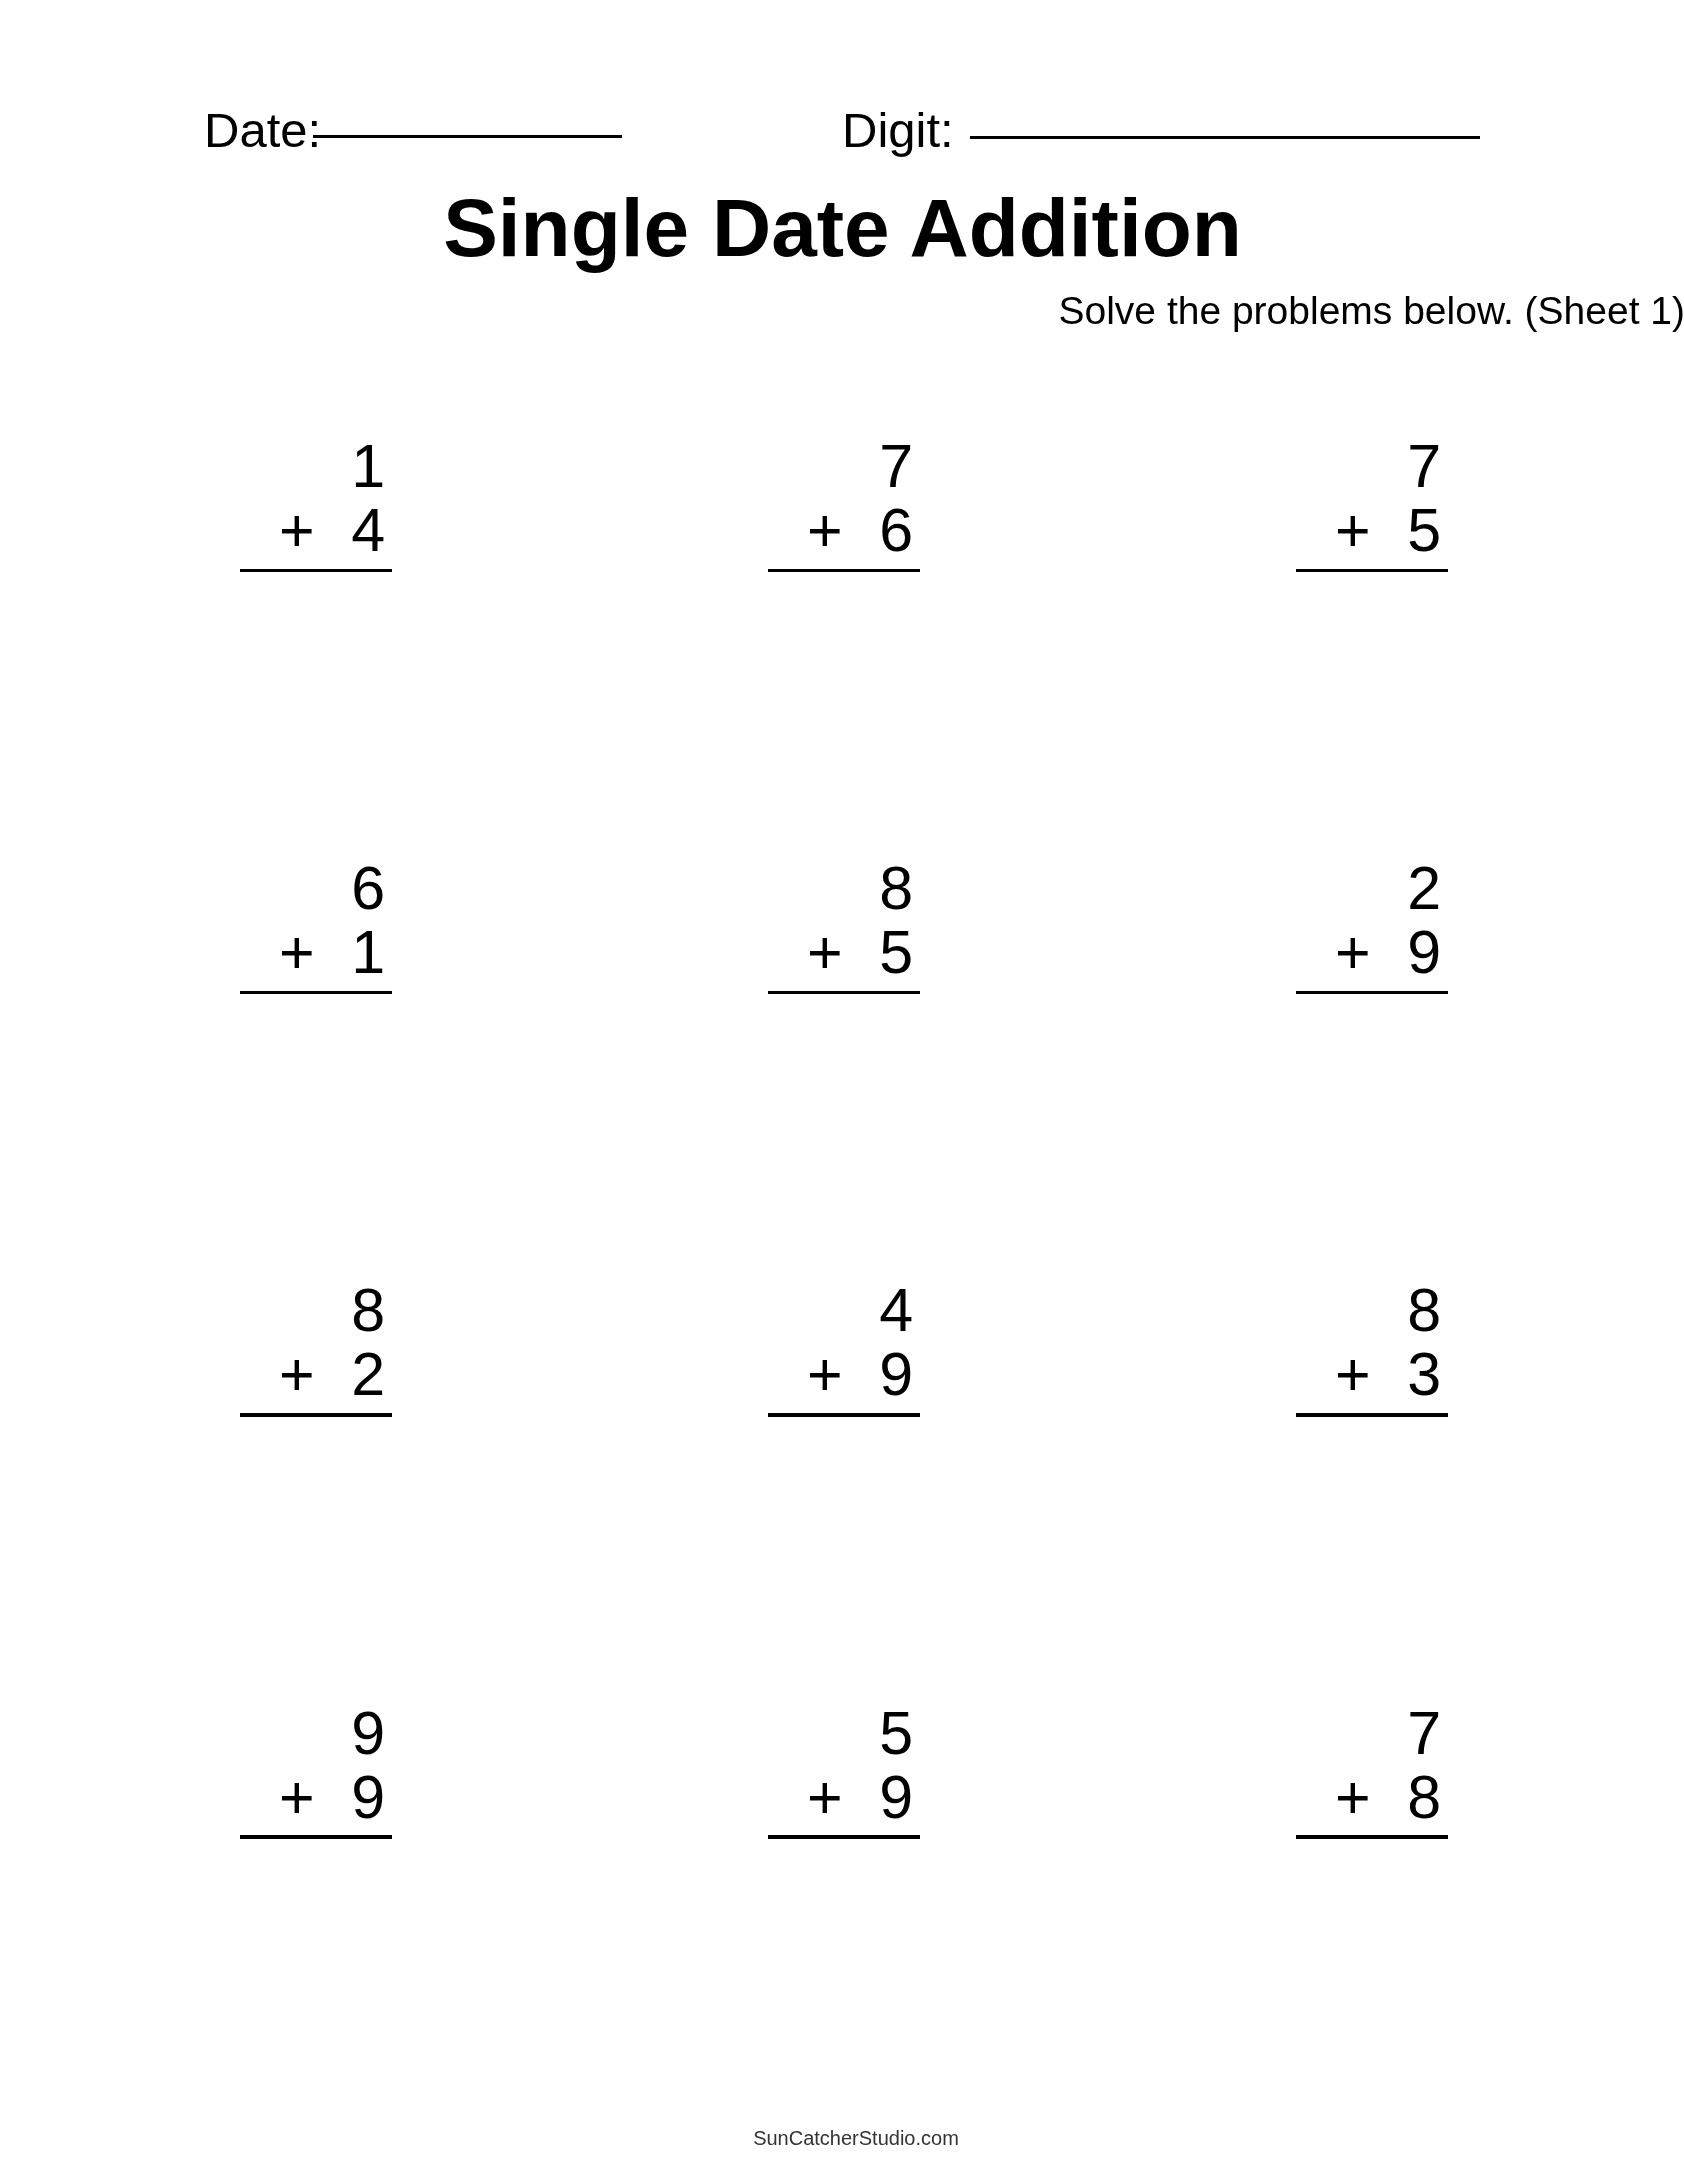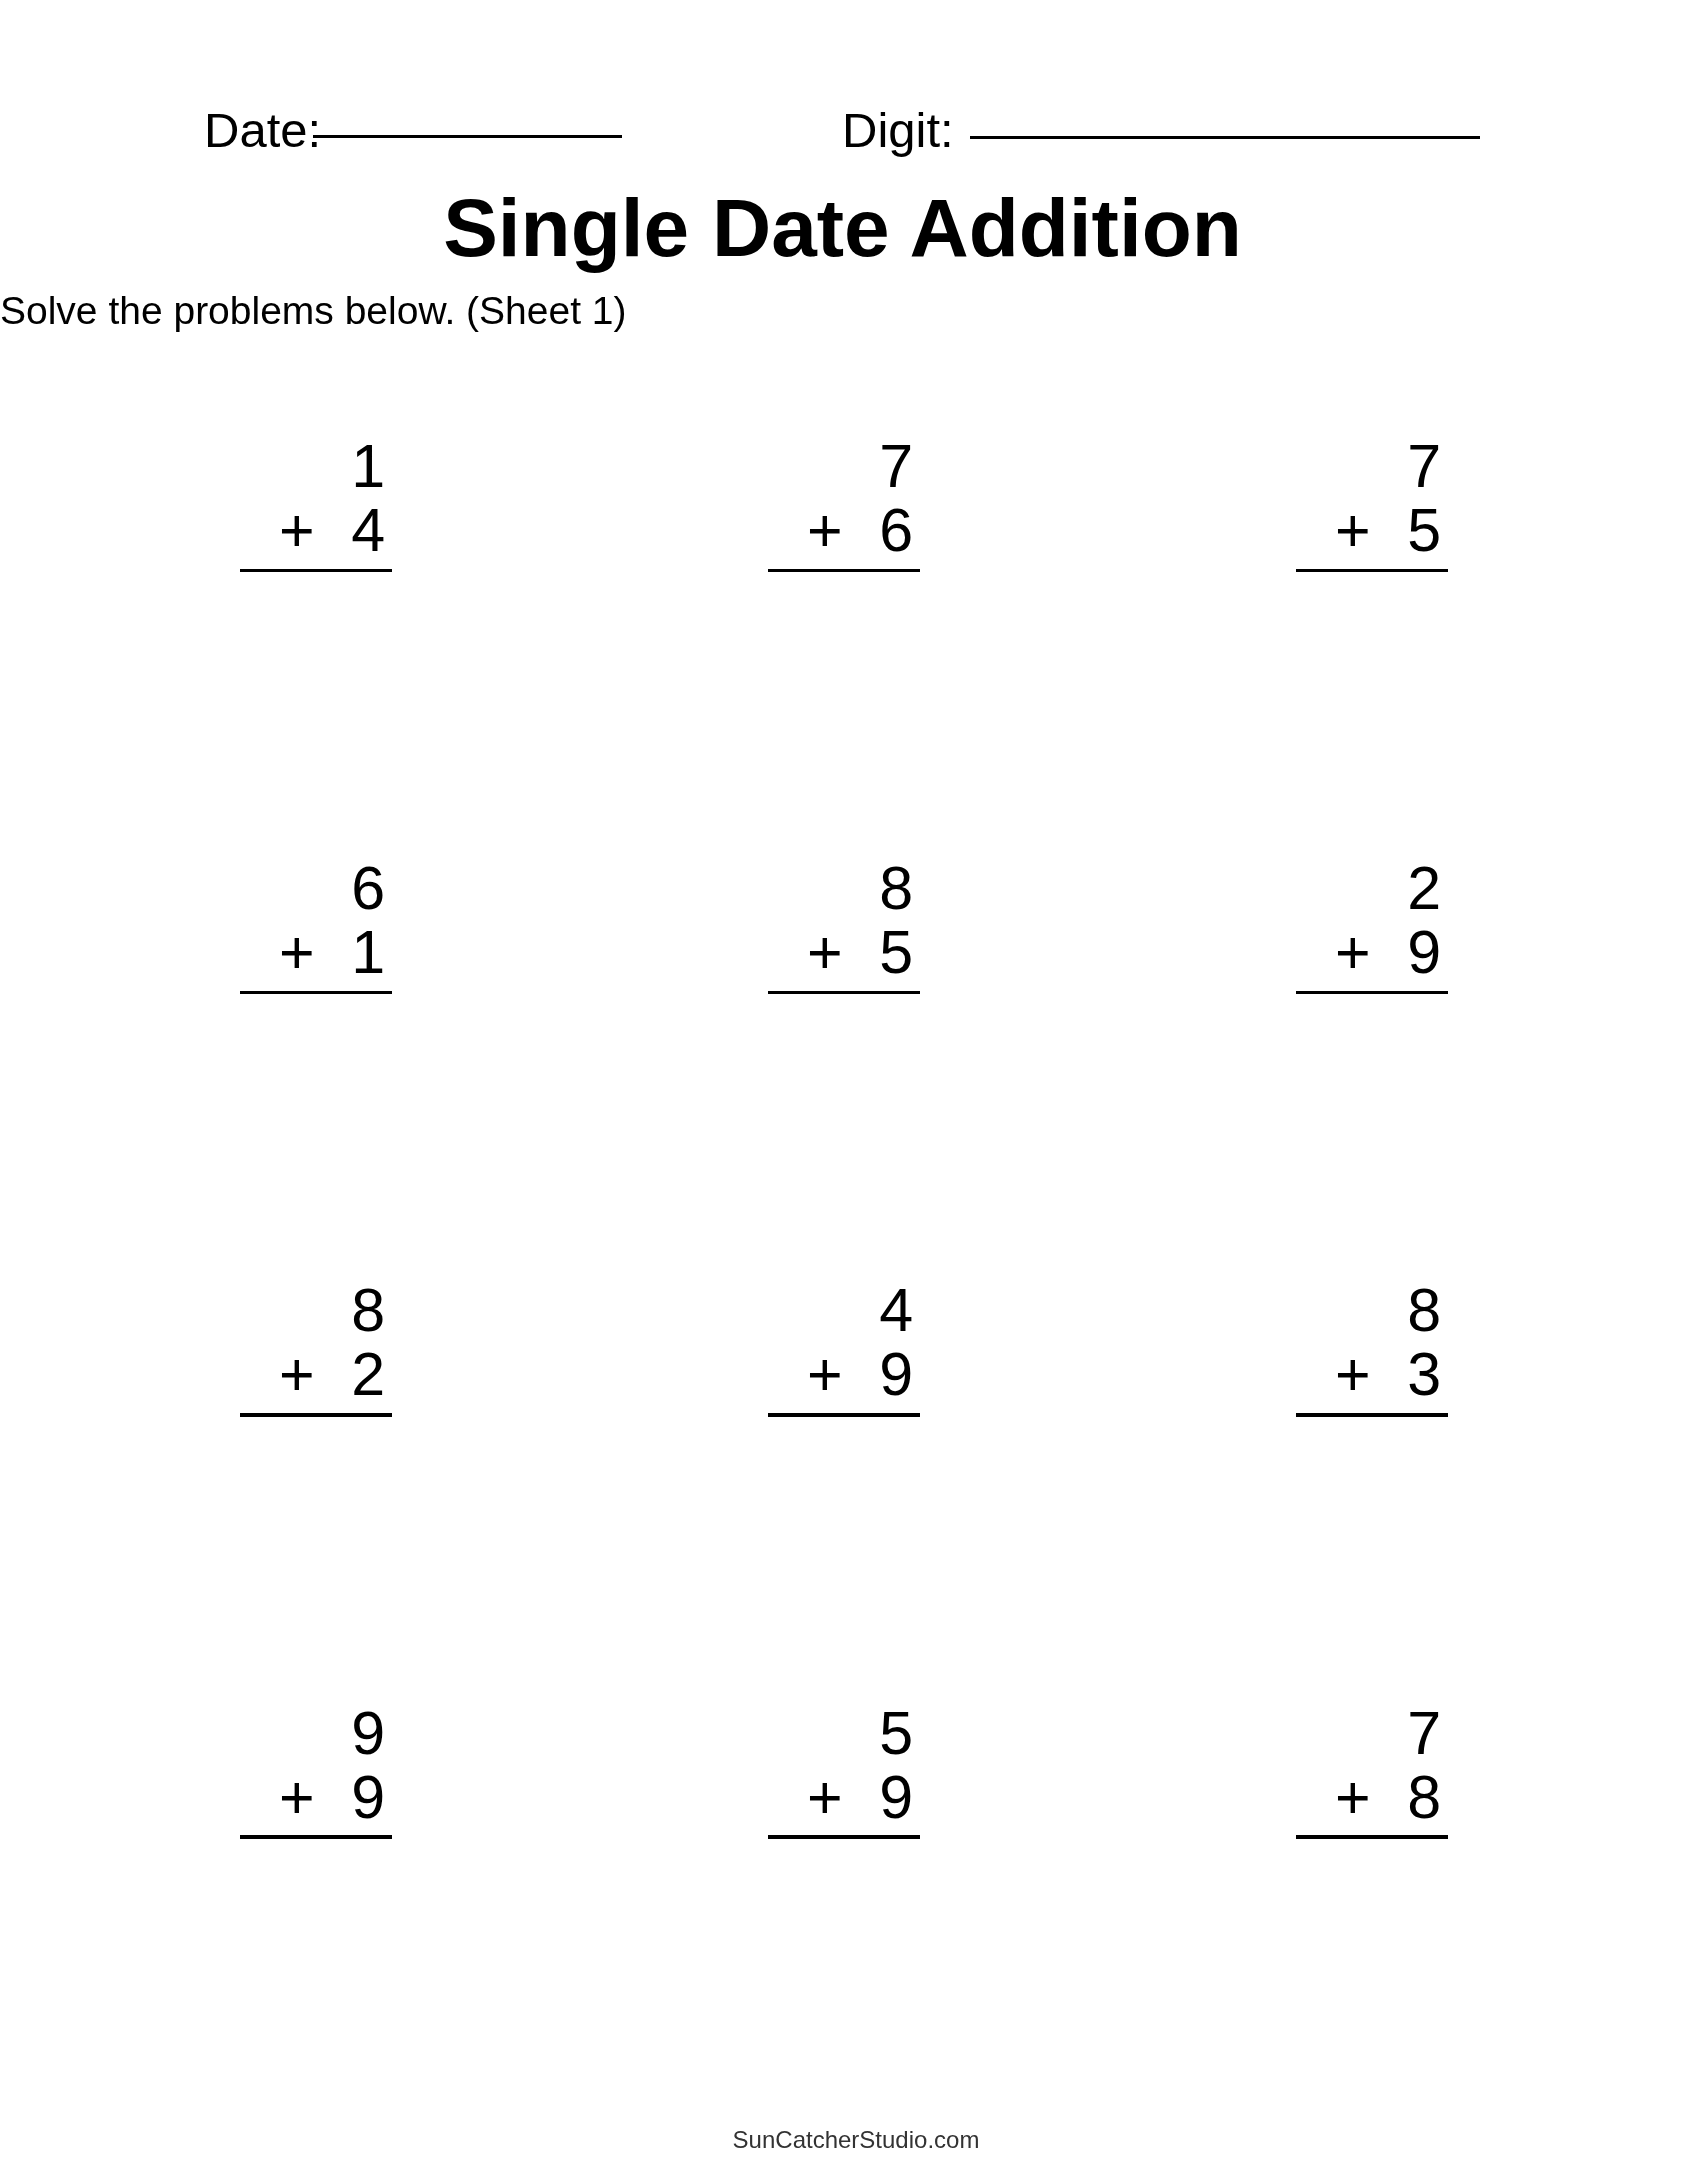--- a/index.html
+++ b/index.html
@@ -45,21 +45,21 @@
     font-weight: bold;
     line-height: 1;
     letter-spacing: 0px;
     white-space: nowrap;
   }
   .subtitle {
     position: absolute;
     left: 0;
     top: 291px;
     width: 100%;
-    text-align: left;
+    text-align: right;
     font-size: 39px;
     font-weight: 400;
     line-height: 1;
     white-space: nowrap;
   }
 
   
   .problems {
     position: absolute;
     left: 240px;
@@ -92,21 +92,21 @@
 
   
   .footer {
     position: absolute;
     left: 0;
     top: 2128px;
     width: 100%;
     box-sizing: border-box;
     padding-left: 27px;
     text-align: center;
-    font-size: 24px;
+    font-size: 20px;
     line-height: 1;
     color: #333333;
     white-space: nowrap;
   }
 </style>
 </head>
 <body>
 
 <span class="hdr-label date-label">Date:</span>
 <div class="hdr-line date-line"></div>

